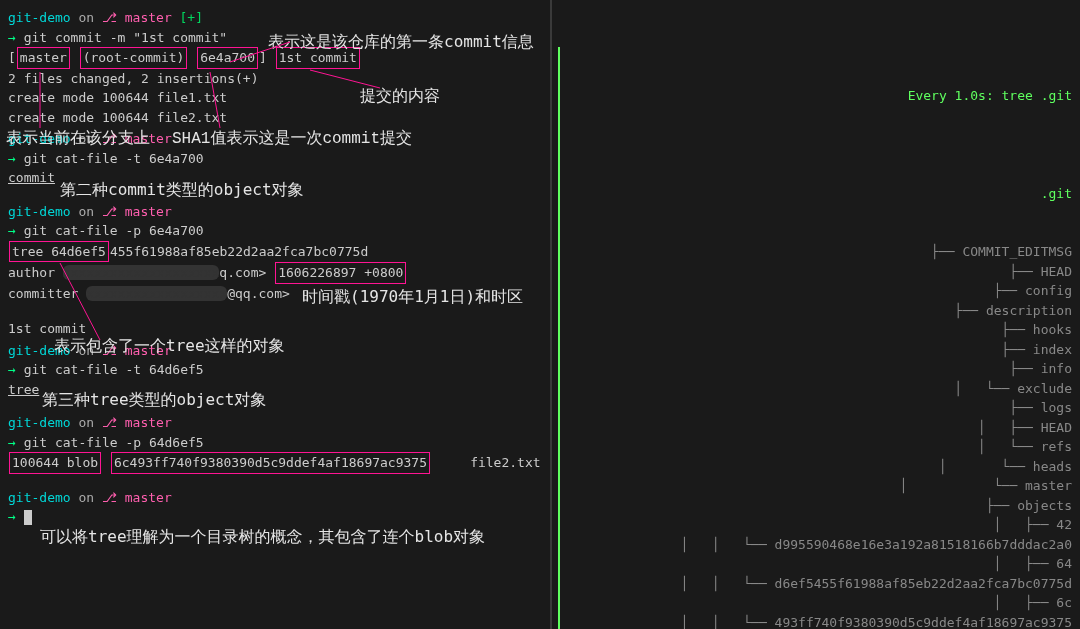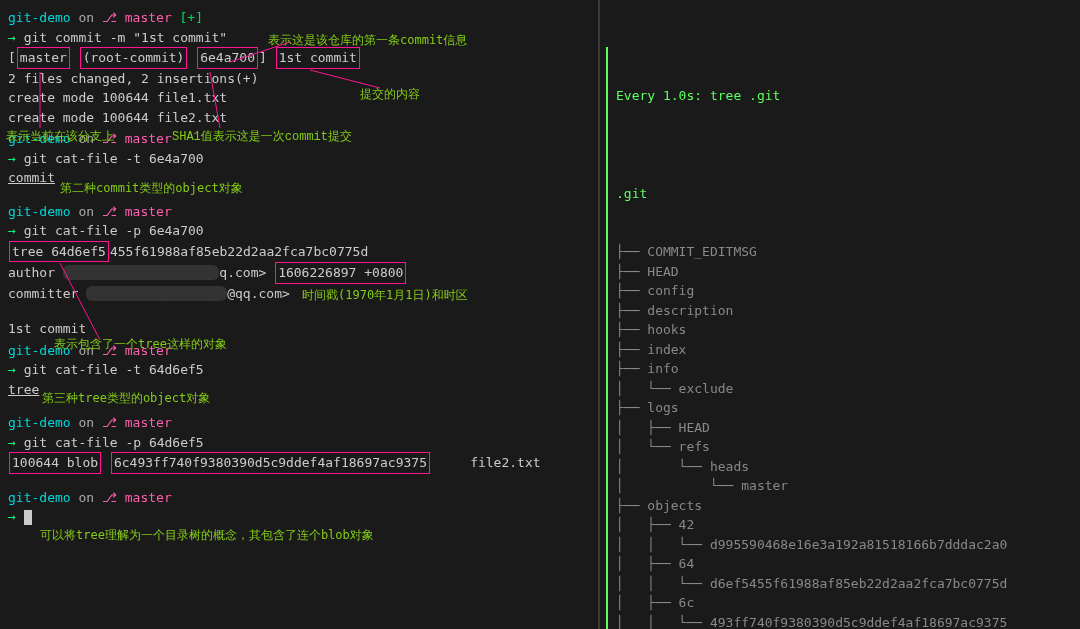--- a/index.html
+++ b/index.html
@@ -7,53 +7,54 @@
     background: #1a1a1a;
     font-family: 'Consolas', 'Monaco', monospace;
     font-size: 13px;
     color: #ccc;
     width: 1080px;
     height: 629px;
     display: flex;
     overflow: hidden;
   }
   .left-panel {
-    width: 598px;
+    width: 550px;
     background: #1a1a1a;
     padding: 8px;
     position: relative;
   }
   .right-panel {
     flex: 1;
     background: #1a1a1a;
     padding: 8px 8px 8px 16px;
     border-left: 2px solid #3a3a3a;
     white-space: pre;
     line-height: 1.5;
+    text-align: right;
   }
   .prompt-line { line-height: 1.5; }
   .dir { color: #00d7d7; }
   .on { color: #aaa; }
   .branch-sym { color: #ff5faf; }
   .branch { color: #ff5faf; }
   .status { color: #00d75f; }
   .arrow { color: #00ff87; }
   .cmd { color: #ccc; }
   .out { color: #ccc; line-height: 1.5; }
   .obscured { background: #333; color: #333; border-radius: 6px; }
   .box {
     border: 1px solid #ff1493;
     display: inline-block;
     padding: 0 2px;
     margin: 0 1px;
   }
   .annotation {
-    color: #84cc16;
+    color: #e5e5e5;
     position: absolute;
-    font-size: 12px;
+    font-size: 16px;
   }
   .line-svg {
     position: absolute;
     pointer-events: none;
   }
   .cursor {
     display: inline-block;
     width: 8px;
     height: 15px;
     background: #ccc;

